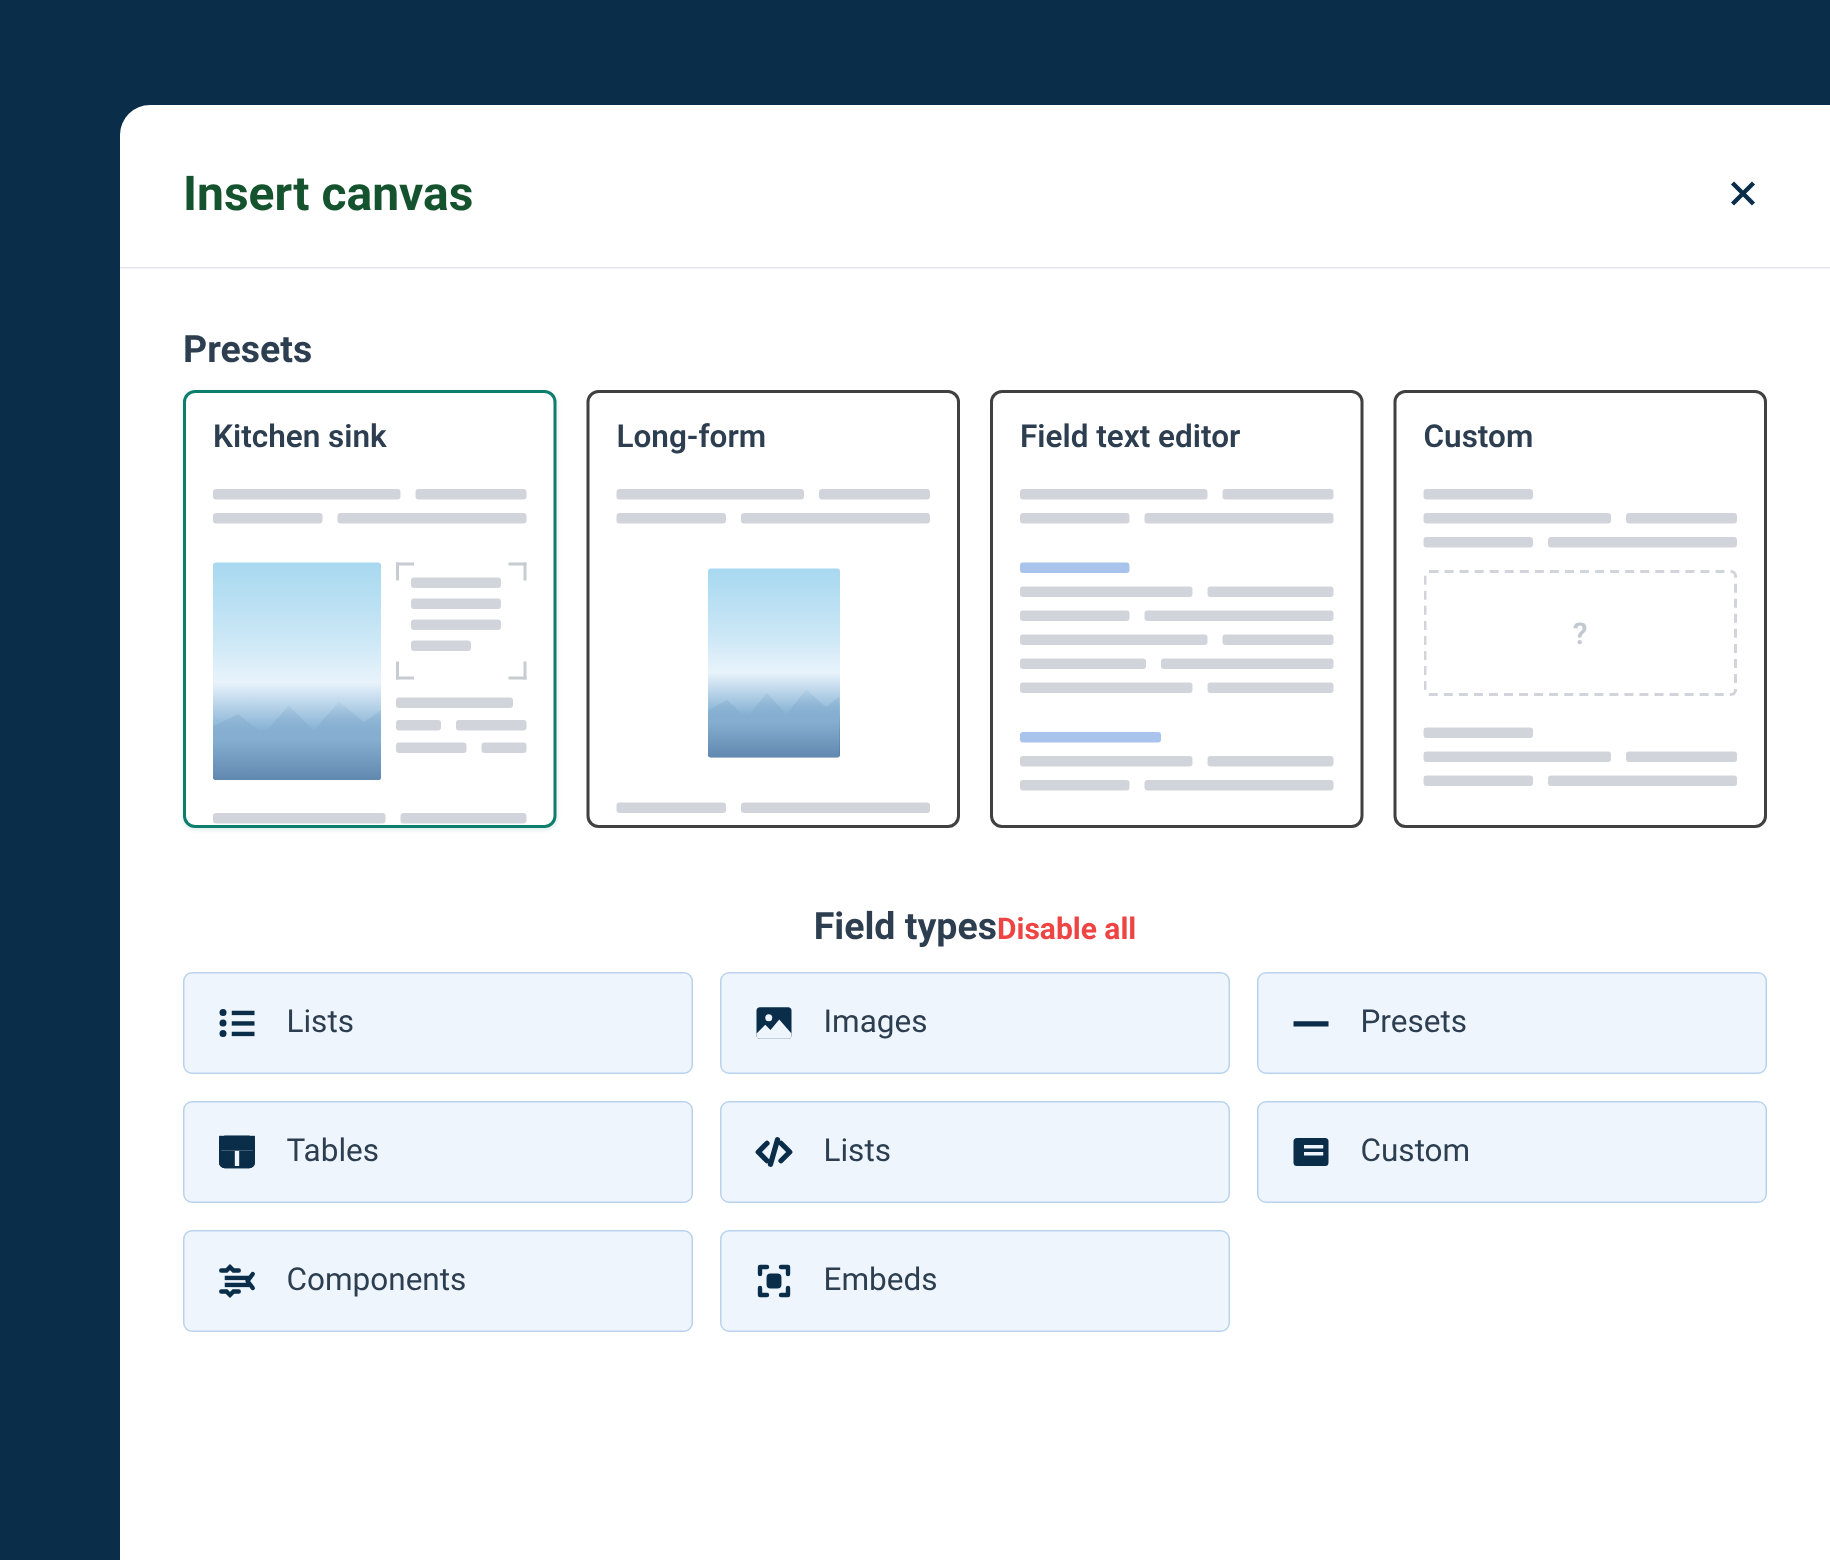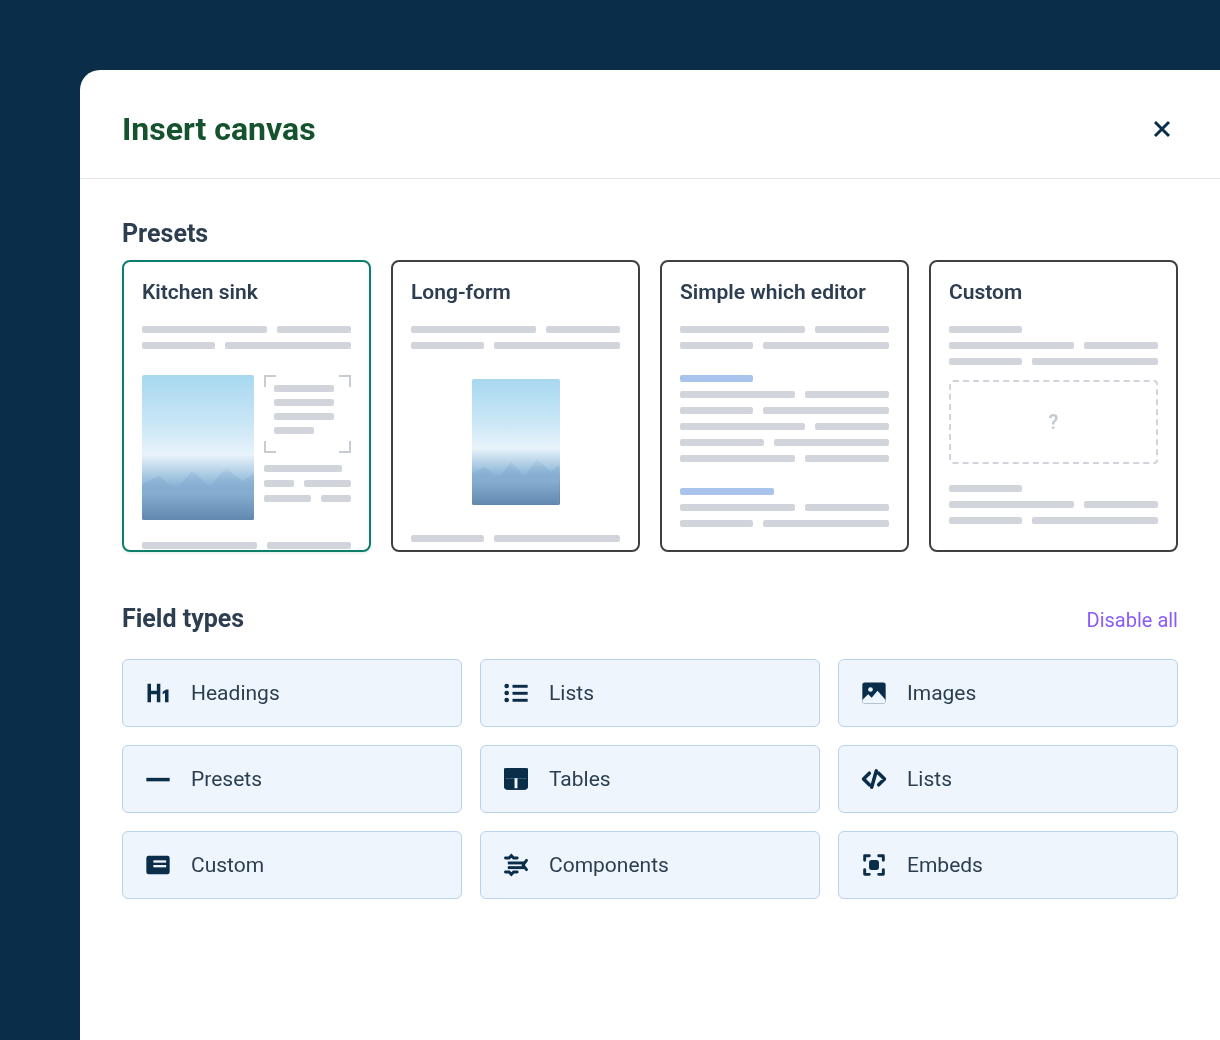--- a/index.html
+++ b/index.html
@@ -119,28 +119,28 @@
     align-items: center;
     justify-content: center;
     color: #c3c9d1;
     font-size: 20px;
     font-weight: 600;
     margin: 6px 0 12px 0;
   }
 
   .ft-header {
     display: flex;
-    justify-content: space-between;
+    justify-content: center;
     align-items: baseline;
-    margin-bottom: 26px;
+    margin-bottom: 15px;
   }
   .disable-link {
     font-size: 20px;
-    font-weight: 400;
-    color: #8b5cf6;
+    font-weight: 700;
+    color: #ef4444;
     cursor: pointer;
   }
   .ft-grid {
     display: grid;
     grid-template-columns: repeat(3, 1fr);
     gap: 18px;
   }
   .ft-item {
     border: 1.5px solid #b9d3ec;
     background: #eef5fc;
@@ -248,21 +248,21 @@
               <div class="sk-line" style="width:60%"></div>
             </div>
           <div class="sk-row">
               <div class="sk-line" style="width:55%"></div>
               <div class="sk-line" style="width:40%"></div>
             </div>
         </div>
       </div>
 
       <div class="preset-card">
-        <div class="preset-label">Simple which editor</div>
+        <div class="preset-label">Field text editor</div>
         <div class="sk-lines">
           <div class="sk-row">
               <div class="sk-line" style="width:60%"></div>
               <div class="sk-line" style="width:35%"></div>
             </div>
           <div class="sk-row">
               <div class="sk-line" style="width:35%"></div>
               <div class="sk-line" style="width:60%"></div>
             </div>
           <div style="height:8px"></div>
@@ -326,28 +326,20 @@
       </div>
     </div>
 
     <div class="ft-header">
       <h2 class="section-title" style="margin-bottom:0">Field types</h2>
       <span class="disable-link">Disable all</span>
     </div>
 
     <div class="ft-grid">
 
-      <div class="ft-item">
-        <span class="ft-icon">
-          <svg viewBox="0 0 24 24" fill="#0a2d4a">
-              <path d="M3 4h3v6h5V4h3v16h-3v-7H6v7H3V4zm15 16v-8l-2 1v-2l3-2h2v11h-3z"></path>
-            </svg>
-        </span>
-        <span class="ft-label">Headings</span>
-      </div>
 
       <div class="ft-item">
         <span class="ft-icon">
           <svg viewBox="0 0 24 24" fill="#0a2d4a">
               <circle cx="4" cy="6" r="2"></circle>
               <circle cx="4" cy="12" r="2"></circle>
               <circle cx="4" cy="18" r="2"></circle>
               <rect x="9" y="5" width="13" height="2.5"></rect>
               <rect x="9" y="11" width="13" height="2.5"></rect>
               <rect x="9" y="17" width="13" height="2.5"></rect>

